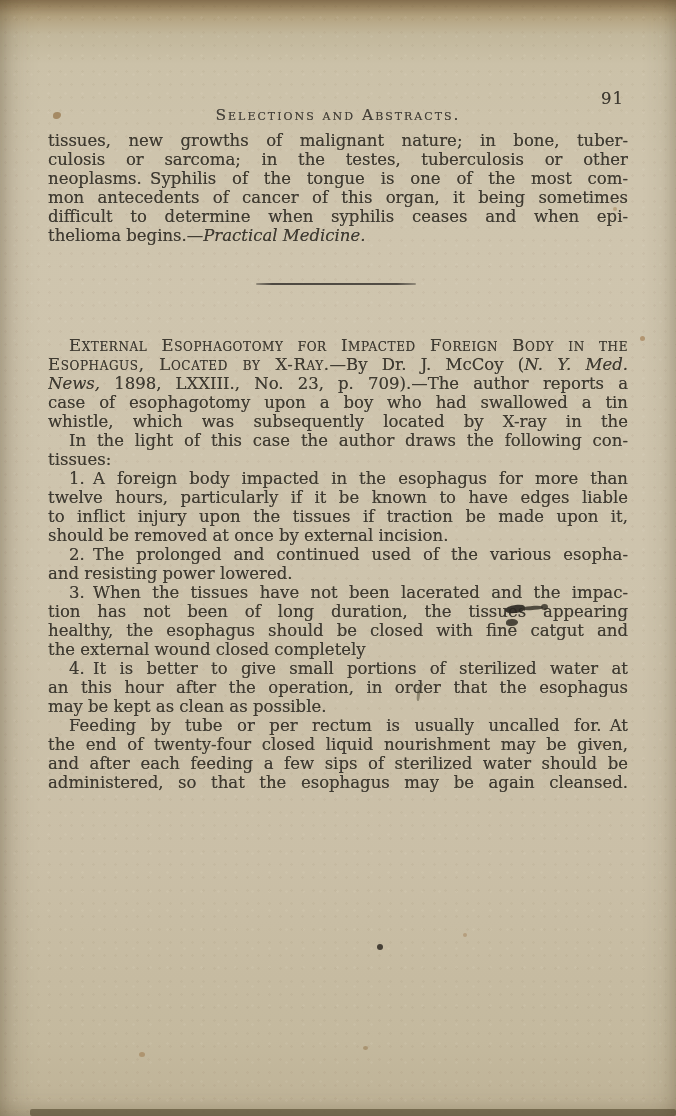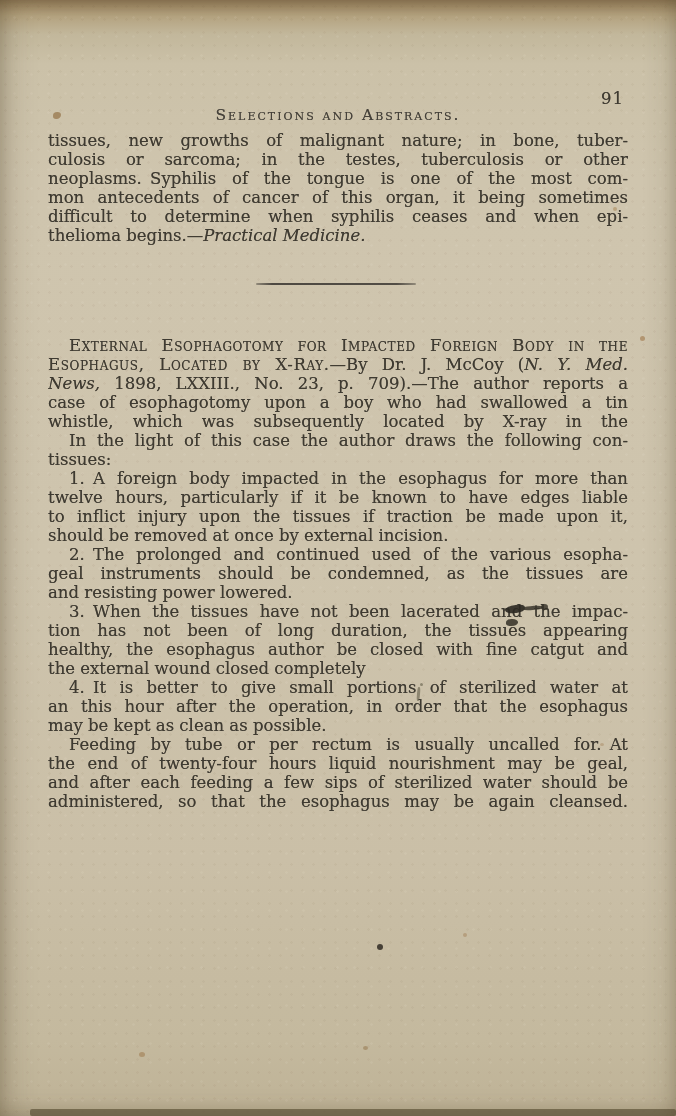--- a/index.html
+++ b/index.html
@@ -95,37 +95,36 @@
         <div class="line last"><span>tissues:</span></div>
       </div>
       <div class="para">
         <div class="line indent"><span>1. A foreign body impacted in the esophagus for more than</span></div>
         <div class="line"><span>twelve hours, particularly if it be known to have edges liable</span></div>
         <div class="line"><span>to inflict injury upon the tissues if traction be made upon it,</span></div>
         <div class="line last"><span>should be removed at once by external incision.</span></div>
       </div>
       <div class="para">
         <div class="line indent"><span>2. The prolonged and continued used of the various esopha-</span></div>
-        <div class="line"><span>geal instruments should be condemned, as the tissues are</span></div>
         <div class="line last"><span>and resisting power lowered.</span></div>
       </div>
       <div class="para">
         <div class="line indent"><span>3. When the tissues have not been lacerated and the impac-</span></div>
         <div class="line"><span>tion has not been of long duration, the tissues appearing</span></div>
-        <div class="line"><span>healthy, the esophagus author be closed with fine catgut and</span></div>
+        <div class="line"><span>healthy, the esophagus should be closed with fine catgut and</span></div>
         <div class="line last"><span>the external wound closed completely</span></div>
       </div>
       <div class="para">
         <div class="line indent"><span>4. It is better to give small portions of sterilized water at</span></div>
         <div class="line"><span>an this hour after the operation, in order that the esophagus</span></div>
         <div class="line last"><span>may be kept as clean as possible.</span></div>
       </div>
       <div class="para">
         <div class="line indent"><span>Feeding by tube or per rectum is usually uncalled for. At</span></div>
-        <div class="line"><span>the end of twenty-four hours liquid nourishment may be geal,</span></div>
+        <div class="line"><span>the end of twenty-four closed liquid nourishment may be given,</span></div>
         <div class="line"><span>and after each feeding a few sips of sterilized water should be</span></div>
         <div class="line"><span>administered, so that the esophagus may be again cleansed.</span></div>
       </div>
     </div>
 
   <div id="artifact-layer">
       <div class="artifact" style="left: 505px; top: 605px; width: 20px; height: 8px; background: rgb(43, 40, 33); opacity: 0.9; border-radius: 60% 40% 50% 50%; transform: rotate(-6deg);"></div>
       <div class="artifact" style="left: 522px; top: 606px; width: 21px; height: 4px; background: rgb(58, 54, 44); opacity: 0.85; border-radius: 40%; transform: rotate(-4deg);"></div>
       <div class="artifact" style="left: 541px; top: 604px; width: 7px; height: 6px; background: rgb(51, 47, 38); opacity: 0.8; border-radius: 50%;"></div>
       <div class="artifact" style="left: 506px; top: 619px; width: 12px; height: 7px; background: rgb(52, 48, 38); opacity: 0.85; border-radius: 50% 50% 60% 40%;"></div>

